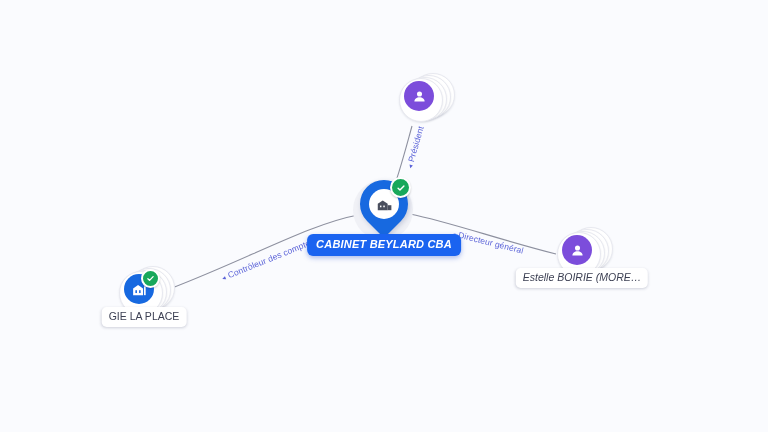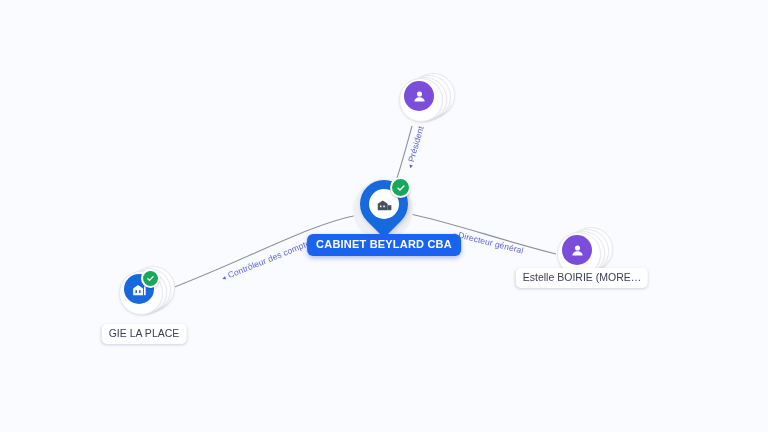--- a/index.html
+++ b/index.html
@@ -125,20 +125,21 @@
   }
   .label.primary {
     background: #1a63f0;
     color: #ffffff;
     font-size: 11px;
     font-weight: bold;
     letter-spacing: 0.2px;
     padding: 5px 9px 6px 9px;
     border-radius: 6px;
     box-shadow: 0 2px 5px rgba(25,70,200,0.35);
+    font-style: italic;
   }
 
   
   .edge-label {
     position: absolute;
     white-space: nowrap;
     font-size: 8.5px;
     color: #5b63d8;
     letter-spacing: 0.1px;
     z-index: 7;
@@ -198,21 +199,21 @@
         <i class="s1"></i>
         <i class="s0"></i>
     </div>
     <div class="circle person">
       <svg width="17" height="17" viewBox="0 0 24 24">
         <circle cx="12" cy="8.4" r="3.6" fill="#ffffff"></circle>
         <path d="M4.8 19.2c0-3.8 3.2-6.1 7.2-6.1s7.2 2.3 7.2 6.1z" fill="#ffffff"></path>
       </svg>
     </div>
   </div>
-  <div class="label" style="left:582px; top:268px;">Estelle BOIRIE (MORE…</div>
+  <div class="label" style="left:582px; top:268px;font-style:italic;">Estelle BOIRIE (MORE…</div>
 
   <div class="node" style="left:144px; top:292px; width:52px; height:52px;">
     <div class="stack">
       <i class="s3"></i>
         <i class="s2"></i>
         <i class="s1"></i>
         <i class="s0"></i>
     </div>
     <div class="circle company">
       <svg width="17" height="17" viewBox="0 0 24 24">
@@ -221,21 +222,21 @@
         <rect x="11.4" y="13" width="2.2" height="4" fill="#1769e0"></rect>
         <rect x="18.4" y="7.5" width="2.3" height="12.5" fill="#ffffff"></rect>
       </svg>
       <span class="badge-check">
         <svg width="9" height="9" viewBox="0 0 24 24">
           <path d="M5 12.5l4.5 4.5L19 7" fill="none" stroke="#ffffff" stroke-width="3.4" stroke-linecap="round" stroke-linejoin="round"></path>
         </svg>
       </span>
     </div>
   </div>
-  <div class="label" style="left:144px; top:324px;">GIE LA PLACE</div>
+  <div class="label" style="left:144px; top:307px;">GIE LA PLACE</div>
 
   <div class="pin-wrap" style="left:384px; top:211px;">
     <div class="pin-halo"></div>
     <div class="pin">
       <div class="pin-inner">
         <svg width="17" height="17" viewBox="0 0 24 24">
           <path d="M2.5 20V11l7-4.6L16.5 11v9z" fill="#4a4f5e"></path>
           <rect x="16.5" y="13" width="5.2" height="7" fill="#4a4f5e"></rect>
           <rect x="5.6" y="13.5" width="2.1" height="2.4" fill="#ffffff"></rect>
           <rect x="10.3" y="13.5" width="2.1" height="2.4" fill="#ffffff"></rect>

